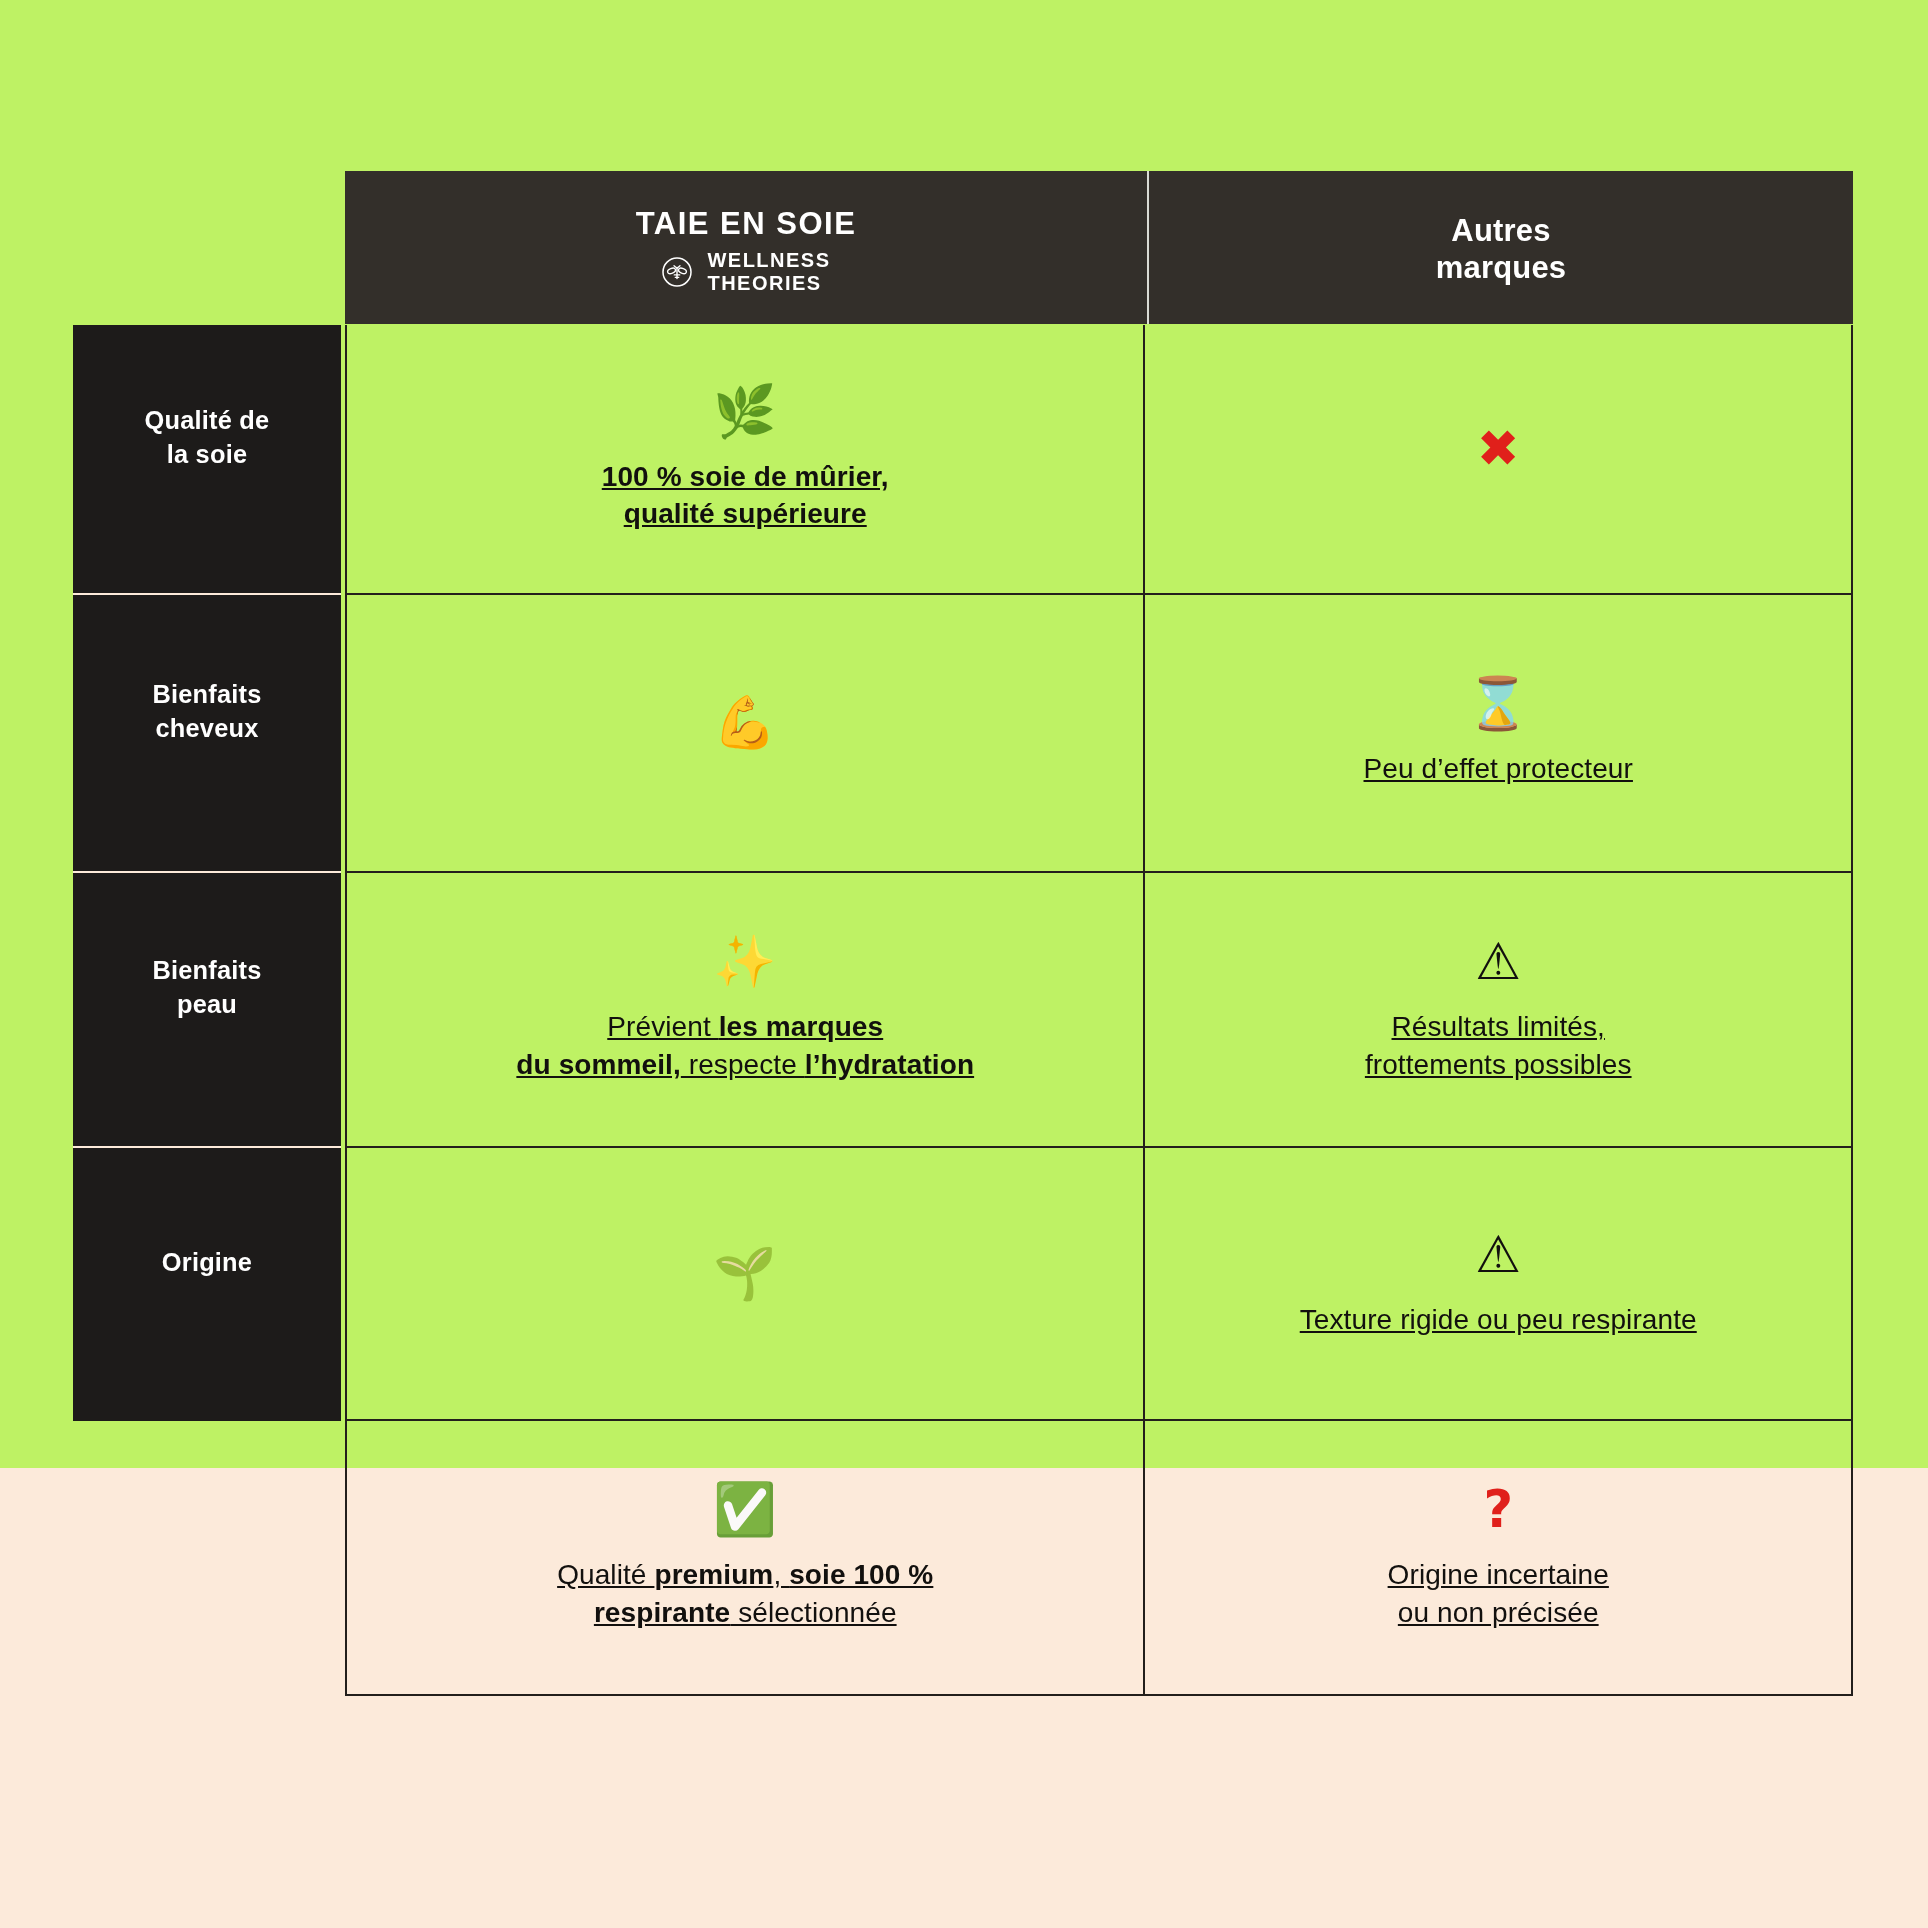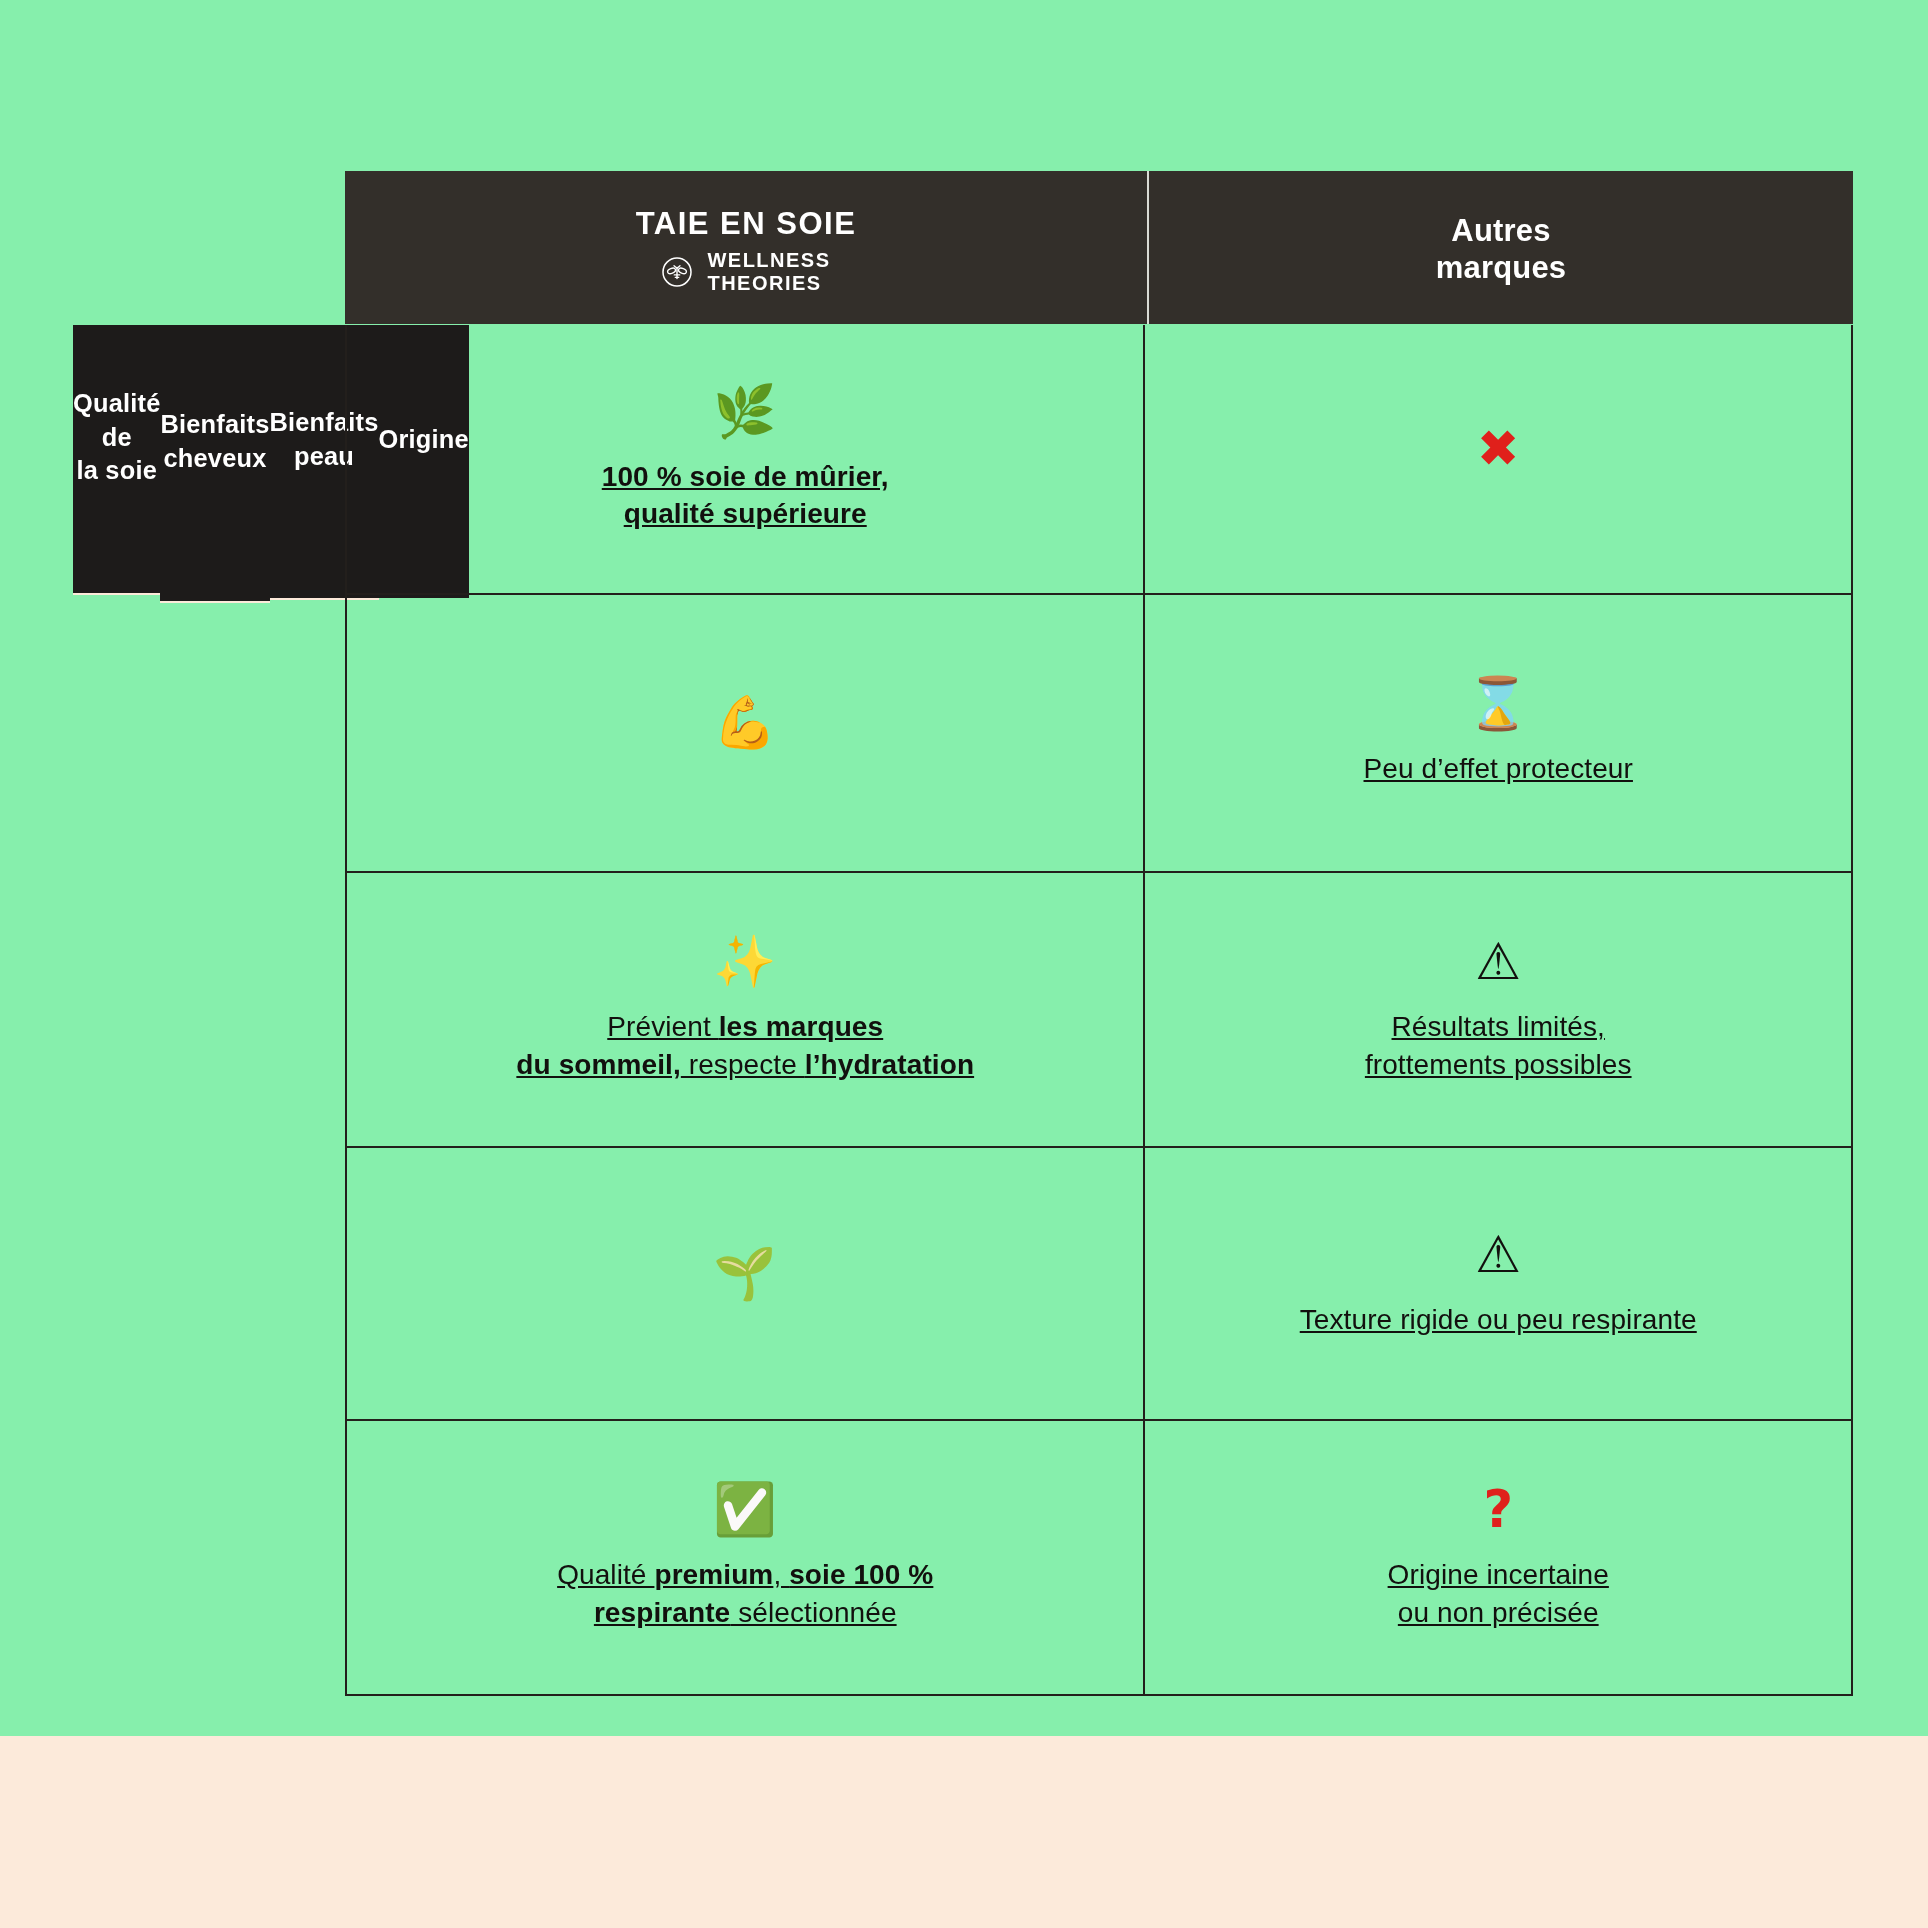--- a/index.html
+++ b/index.html
@@ -11,22 +11,22 @@
     height: 1928px;
     background: #fceada;
     font-family: "Liberation Sans", sans-serif;
     -webkit-font-smoothing: antialiased;
     overflow: hidden;
   }
 
   #stage {
     position: relative;
     width: 1928px;
-    height: 1736px;
-    background: #86efac;
+    height: 1468px;
+    background: #bef264;
   }
 
   
   .header-band {
     position: absolute;
     left: 345px;
     top: 171px;
     width: 1508px;
     height: 153px;
     background: #332f2a;
@@ -86,20 +86,21 @@
     letter-spacing: 0.2px;
   }
 
   
   .label-col {
     position: absolute;
     left: 73px;
     top: 325px;
     width: 268px;
     display: flex;
+    flex-direction: column;
   }
   .label-cell {
     background: #1d1b1a;
     color: #ffffff;
     display: flex;
     align-items: center;
     justify-content: center;
     text-align: center;
     font-weight: 700;
     font-size: 25.4px;

